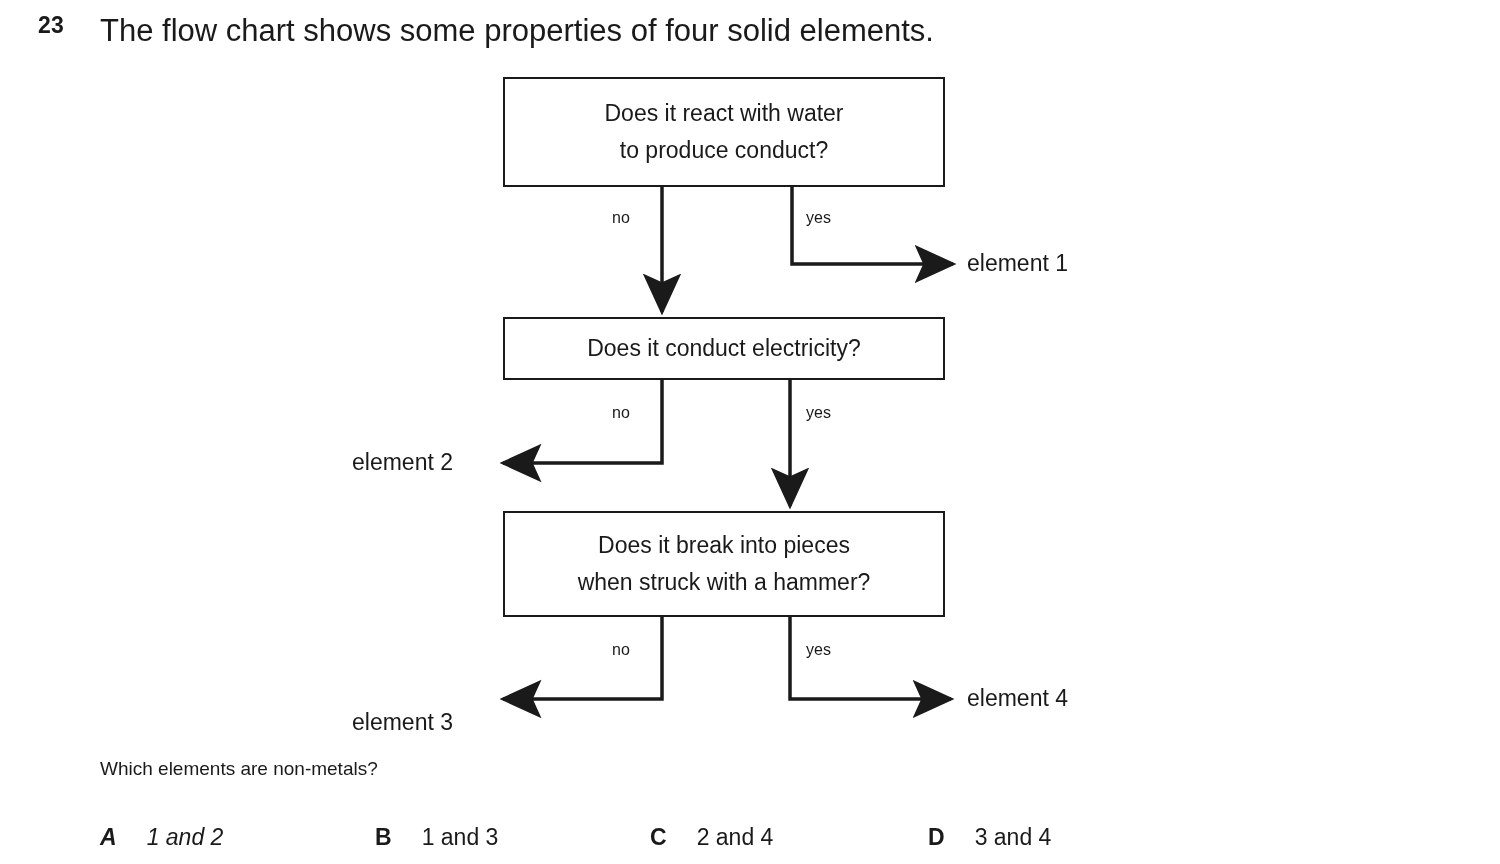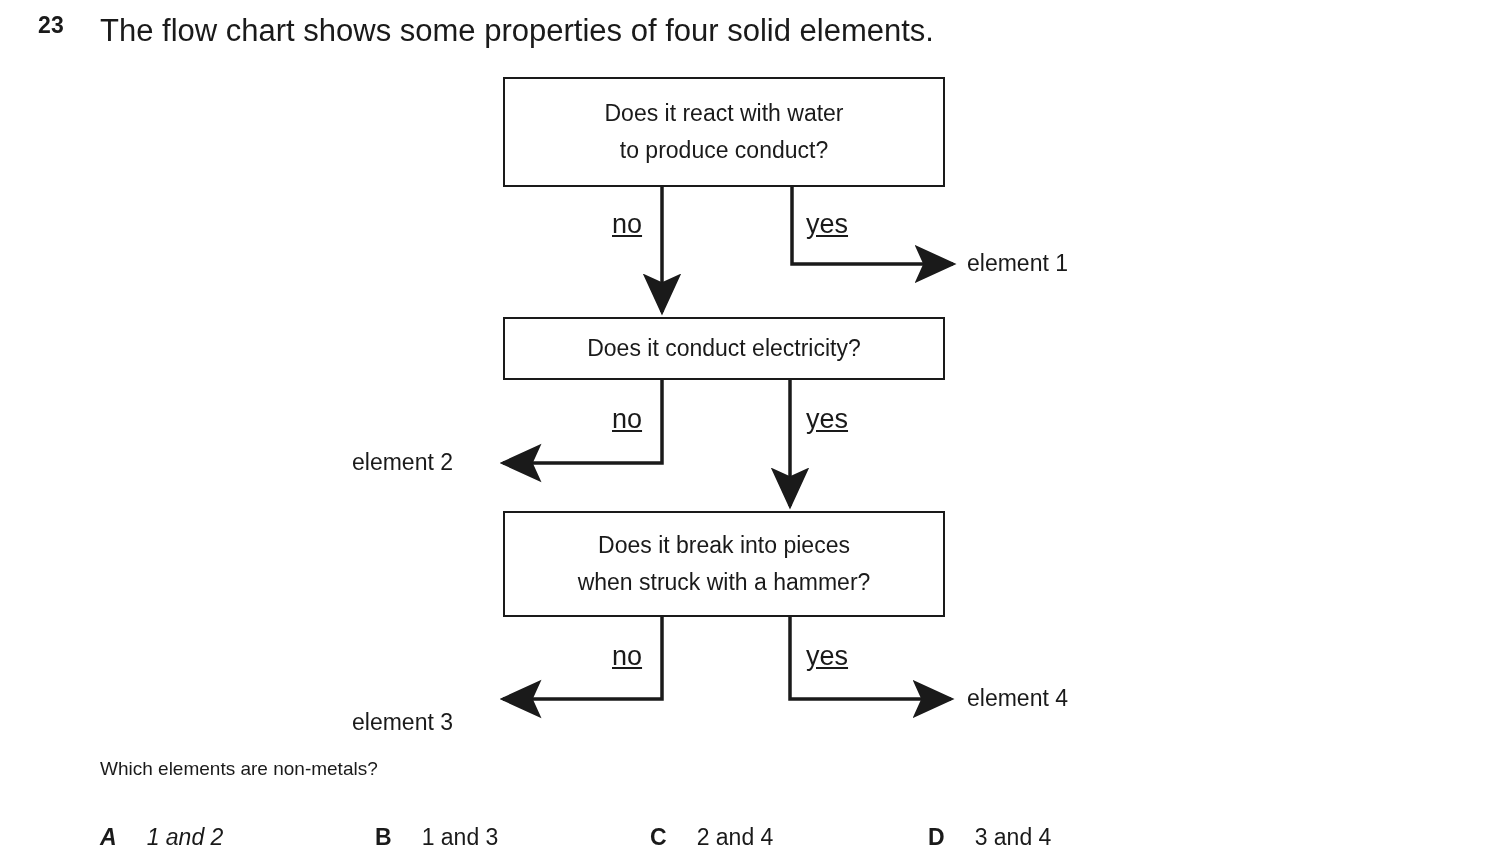--- a/index.html
+++ b/index.html
@@ -57,24 +57,23 @@
     justify-content: center;
     font-size: 23px;
     line-height: 37px;
     text-align: center;
     z-index: 3;
   }
   .node .ln { display: block; white-space: nowrap; }
 
   .branch-label {
     position: absolute;
-    font-size: 27px;
+    font-size: 16px;
     white-space: nowrap;
     z-index: 4;
-    text-decoration: underline;
   }
   .terminal {
     position: absolute;
     font-size: 23px;
     white-space: nowrap;
     z-index: 4;
   }
   svg.wires {
     position: absolute;
     left: 0;

